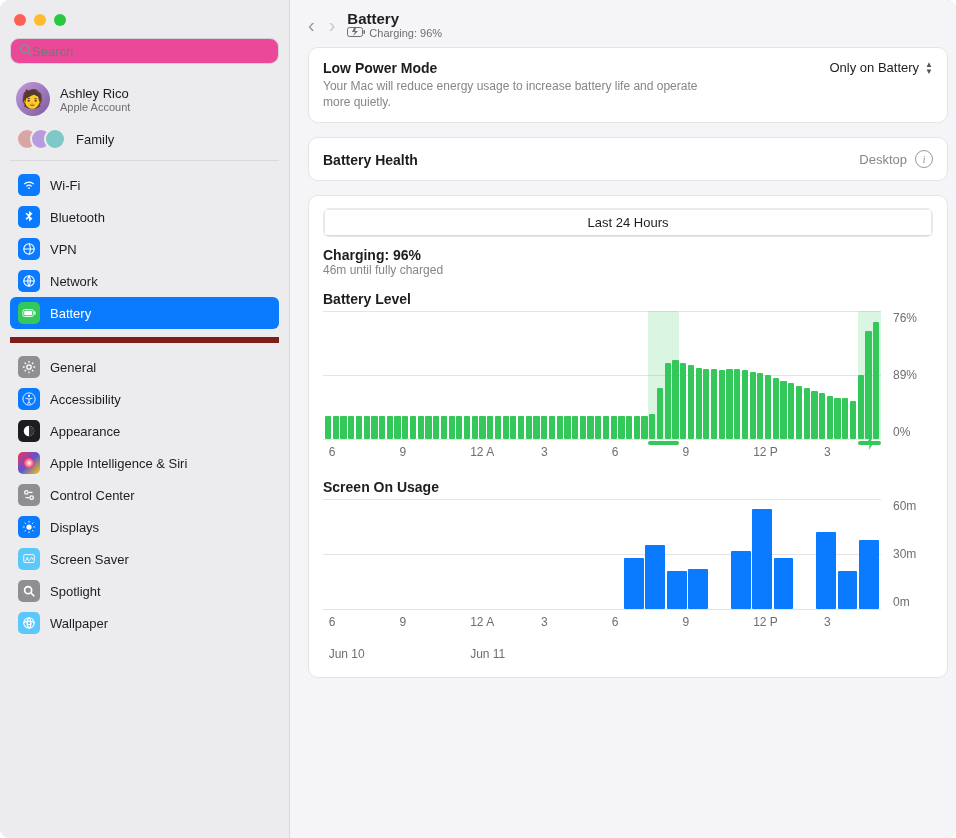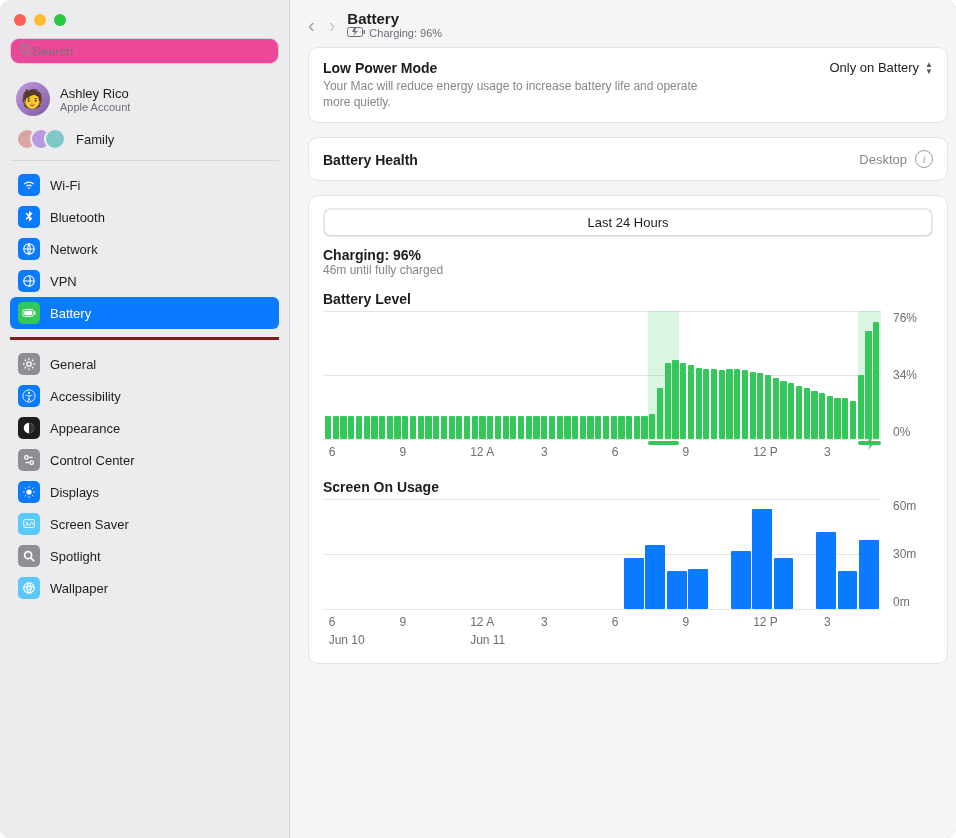--- a/index.html
+++ b/index.html
@@ -40,21 +40,21 @@
 .search input{ border:none; background:transparent; outline:none; flex:1; font-size:13px; color:#1d1d1f;}
 .account-row { display:flex; align-items:center; gap:10px; padding:6px 6px; border-radius:6px; }
 .avatar { width:34px; height:34px; border-radius:50%; background:linear-gradient(135deg,#c49bde,#7c5aa0); display:flex; align-items:center; justify-content:center; font-size:18px;}
 .account-text .name { font-size:13px; font-weight:500;}
 .account-text .sub { font-size:11px; color:#6e6e73;}
 .family-row { display:flex; align-items:center; gap:10px; padding:6px 6px 10px 6px; border-bottom:1px solid #d9d9dc; margin-bottom:8px;}
 .family-icons{display:flex;}
 .fcircle{width:22px;height:22px;border-radius:50%;border:2px solid #ececee;margin-left:-8px;}
 .fcircle:first-child{margin-left:0;}
 .sidebar-list{ display:flex; flex-direction:column; gap:0px; }
-.sidebar-group{ padding-bottom:8px; margin-bottom:8px; border-bottom:3px solid #7f1d1d;}
+.sidebar-group{ padding-bottom:8px; margin-bottom:8px; border-bottom:6px solid #7f1d1d;}
 .sidebar-item{ display:flex; align-items:center; gap:10px; padding:5px 8px; border-radius:6px; cursor:default; font-size:13px;}
 .sidebar-item.selected{ background:#0a7aff; color:#fff;}
 .sicon{ width:22px; height:22px; border-radius:5px; display:flex; align-items:center; justify-content:center; color:#fff; flex-shrink:0;}
 .sicon svg{width:14px;height:14px;}
 .main{ flex:1; background:#f5f5f7; display:flex; flex-direction:column;}
 .toolbar{ display:flex; align-items:center; gap:12px; padding:10px 18px 8px 18px;}
 .nav-arrows{display:flex; gap:14px; color:#9a9a9e;}
 .nav-arrows span{font-size:20px; line-height:1; cursor:default;}
 .title-block .title{font-size:15px; font-weight:700;}
 .title-block .sub{font-size:11px; color:#6e6e73; display:flex; align-items:center; gap:4px;}
@@ -63,39 +63,39 @@
 .lpm-row{display:flex; justify-content:space-between; align-items:flex-start; gap:12px;}
 .lpm-row .left .h{font-size:14px; font-weight:600; margin-bottom:2px;}
 .lpm-row .left .d{font-size:12px; color:#86868b; max-width:380px; line-height:1.35;}
 .select{display:flex; align-items:center; gap:6px; font-size:13px;}
 .select .chev{display:flex;flex-direction:column;font-size:8px;line-height:7px;color:#555;}
 .bh-row{display:flex; justify-content:space-between; align-items:flex-end;}
 .bh-row .h{font-size:14px; font-weight:600;}
 .bh-row .right{display:flex; align-items:center; gap:8px; color:#86868b; font-size:13px;}
 .info-circ{width:18px;height:18px;border-radius:50%;border:1.5px solid #9a9a9e;color:#9a9a9e;display:flex;align-items:center;justify-content:center;font-size:11px;font-family:Georgia,serif;font-style:italic;}
 .seg{display:flex; background:#eceaec; border-radius:7px; padding:2px; margin-bottom:10px;}
-.seg-btn{flex:1; text-align:center; padding:5px 0; font-size:13px; border-radius:6px; color:#1d1d1f;}
+.seg-btn{flex:1; text-align:center; padding:5px 0; font-size:13px; border-radius:1px; color:#1d1d1f;}
 .seg-btn.active{ background:#fff; box-shadow:0 1px 2px rgba(0,0,0,0.1); font-weight:500;}
 .charging-head .h{font-size:14px; font-weight:600;}
 .charging-head .d{font-size:12px; color:#86868b; margin-bottom:14px;}
 .chart-block{margin-bottom:18px;}
 .chart-title{font-size:14px; font-weight:700; margin-bottom:4px;}
 .chart-wrap{display:flex; gap:8px;}
 .plot{flex:1; position:relative;}
 .gridlines{position:absolute; inset:0;}
 .gridlines .hline{position:absolute; left:0; right:0; border-top:1px solid #e4e4e7;}
 .bars{position:absolute; inset:0; display:flex; align-items:flex-end; gap:1.5px; padding:0 2px;}
 .bars .bar{flex:1; border-radius:1px; min-width:2px;}
 .battery-chart .bar{background:#34c759;}
 .screen-chart .bar{background:#0a7aff;}
 .highlight{position:absolute; top:0; bottom:0; background:rgba(52,199,89,0.18); border-radius:2px;}
 .yaxis{width:44px; display:flex; flex-direction:column; justify-content:space-between; font-size:12px; color:#6e6e73; text-align:left; padding-left:4px;}
 .xaxis{display:flex; margin-top:6px; font-size:12px; color:#6e6e73; position:relative; height:16px;}
 .xaxis span{position:absolute;}
-.xaxis2{display:flex; font-size:12px; color:#6e6e73; margin-top:2px; position:relative; height:14px;}
+.xaxis2{display:flex; font-size:12px; color:#6e6e73; margin-top:16px; position:relative; height:14px;}
 .xaxis2 span{position:absolute;}
 .bolt{position:absolute; bottom:-14px; color:#34c759;}
 .charging-bar{position:absolute; bottom:-6px; height:4px; background:#34c759; border-radius:2px;}
 </style>
 </head>
 <body>
 
 <div class="window">
   <aside class="sidebar">
     <div class="traffic">
@@ -144,33 +144,33 @@
               <svg viewBox="0 0 16 16" fill="white">
                 <path d="M8 1l4 3-3 3 3 3-4 3V9L5 11l-1-1 3-3-3-3 1-1 3 2V1z"></path>
               </svg>
             </div>
             <span>Bluetooth</span>
           </div>
           <div class="sidebar-item">
             <div class="sicon" style="background: rgb(10, 122, 255);">
               <svg viewBox="0 0 16 16" fill="none" stroke="white" stroke-width="1.3">
                 <circle cx="8" cy="8" r="6"></circle>
-                <path d="M2 8h12M8 2c2 3 2 9 0 12M8 2c-2 3-2 9 0 12"></path>
-              </svg>
-            </div>
-            <span>Network</span>
+                <path d="M2 8h12M8 2c2 3 2 9 0 12"></path>
+              </svg>
+            </div>
+            <span>VPN</span>
           </div>
           <div class="sidebar-item">
             <div class="sicon" style="background: rgb(10, 122, 255);">
               <svg viewBox="0 0 16 16" fill="none" stroke="white" stroke-width="1.3">
                 <circle cx="8" cy="8" r="6"></circle>
-                <path d="M2 8h12M8 2c2 3 2 9 0 12"></path>
-              </svg>
-            </div>
-            <span>VPN</span>
+                <path d="M2 8h12M8 2c2 3 2 9 0 12M8 2c-2 3-2 9 0 12"></path>
+              </svg>
+            </div>
+            <span>Network</span>
           </div>
           <div class="sidebar-item selected">
             <div class="sicon" style="background: rgb(52, 199, 89);">
               <svg viewBox="0 0 16 10" fill="white">
                 <rect x="1" y="1" width="12" height="8" rx="2" fill="none" stroke="white"></rect>
                 <rect x="2.5" y="2.5" width="9" height="5" rx="1"></rect>
                 <rect x="14" y="3" width="1.5" height="4" rx="0.7"></rect>
               </svg>
             </div>
             <span>Battery</span>
@@ -197,20 +197,34 @@
             <span>Accessibility</span>
           </div>
           <div class="sidebar-item">
             <div class="sicon" style="background: rgb(29, 29, 31);">
               <svg viewBox="0 0 16 16">
                 <circle cx="8" cy="8" r="6" fill="#fff"></circle>
                 <path d="M8 2a6 6 0 010 12z" fill="#333"></path>
               </svg>
             </div>
             <span>Appearance</span>
+          </div>
+          <div class="sidebar-item">
+            <div class="sicon" style="background: linear-gradient(135deg, rgb(255, 45, 85), rgb(88, 86, 214), rgb(255, 204, 0));">
+              <svg viewBox="0 0 16 16">
+                <circle cx="8" cy="8" r="6" fill="url(#g)"></circle>
+                <defs>
+                  <radialGradient id="g">
+                    <stop offset="0" stop-color="#fff"></stop>
+                    <stop offset="1" stop-color="#ff2d55"></stop>
+                  </radialGradient>
+                </defs>
+              </svg>
+            </div>
+            <span>Apple Intelligence &amp; Siri</span>
           </div>
           <div class="sidebar-item">
             <div class="sicon" style="background: rgb(142, 142, 147);">
               <svg viewBox="0 0 16 16" fill="none" stroke="white" stroke-width="1.5">
                 <circle cx="5" cy="5" r="2"></circle>
                 <path d="M8 5h4M4 11h4"></path>
                 <circle cx="11" cy="11" r="2"></circle>
               </svg>
             </div>
             <span>Control Center</span>
@@ -400,21 +414,21 @@
                   <div class="bar" style="height: 92%;"></div>
                 </div>
                 <div class="charging-bar" style="left: 58.3333%; width: 5.55556%;"></div>
                 <div class="charging-bar" style="left: 95.8333%; width: 4.16667%;"></div>
                 <div class="bolt" style="left: 96.9167%;"><svg width="14" height="14" viewBox="0 0 12 12" fill="#34c759">
                     <path d="M6 0L2 7h3l-1 5 5-7H6l1-5z"></path>
                   </svg></div>
               </div>
             <div class="yaxis" style="height:128px">
               <span>76%</span>
-              <span>34%</span>
+              <span>89%</span>
               <span>0%</span>
             </div>
           </div>
           <div style="display:flex">
             <div class="xaxis" id="battery-xaxis" style="flex:1">
                 <span style="left: 1%;">6</span>
                 <span style="left: 13.5%;">9</span>
                 <span style="left: 26%;">12 A</span>
                 <span style="left: 38.5%;">3</span>
                 <span style="left: 51%;">6</span>

